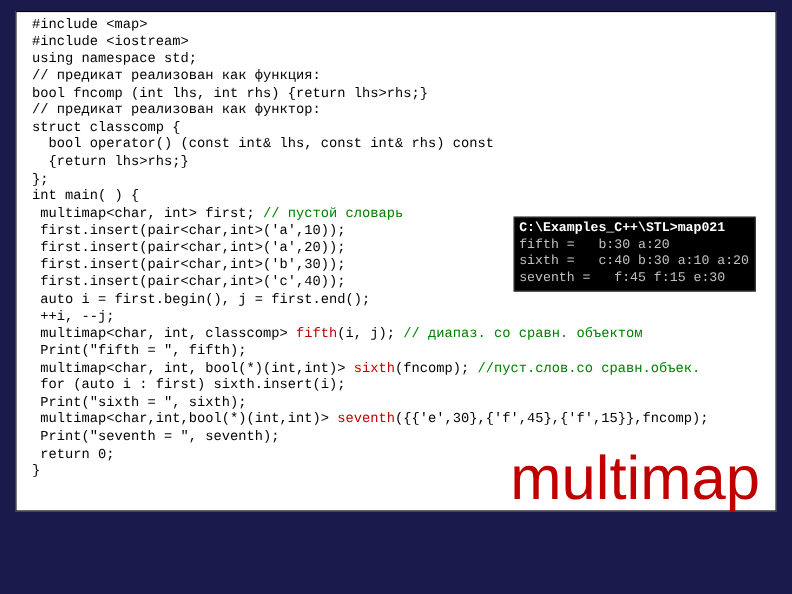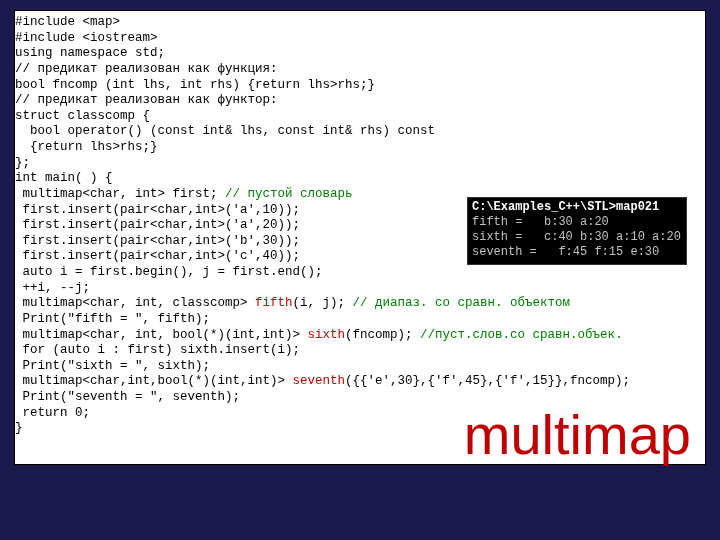--- a/index.html
+++ b/index.html
@@ -25,21 +25,21 @@
     padding: 4px 6px 6px 6px;
     line-height: 1.3;
   }
   .title .big {
     font-size: 28px;
   }
   .code-box {
     background: #fff;
     border: 1px solid #000;
     margin: 0 4px;
-    padding: 4px 0;
+    padding: 4px 14px;
     font-family: "Courier New", monospace;
     font-size: 12.5px;
     line-height: 1.25;
     white-space: pre;
     color: #000;
     position: relative;
     height: 455px;
     box-sizing: border-box;
   }
   .g { color: #008000; }

